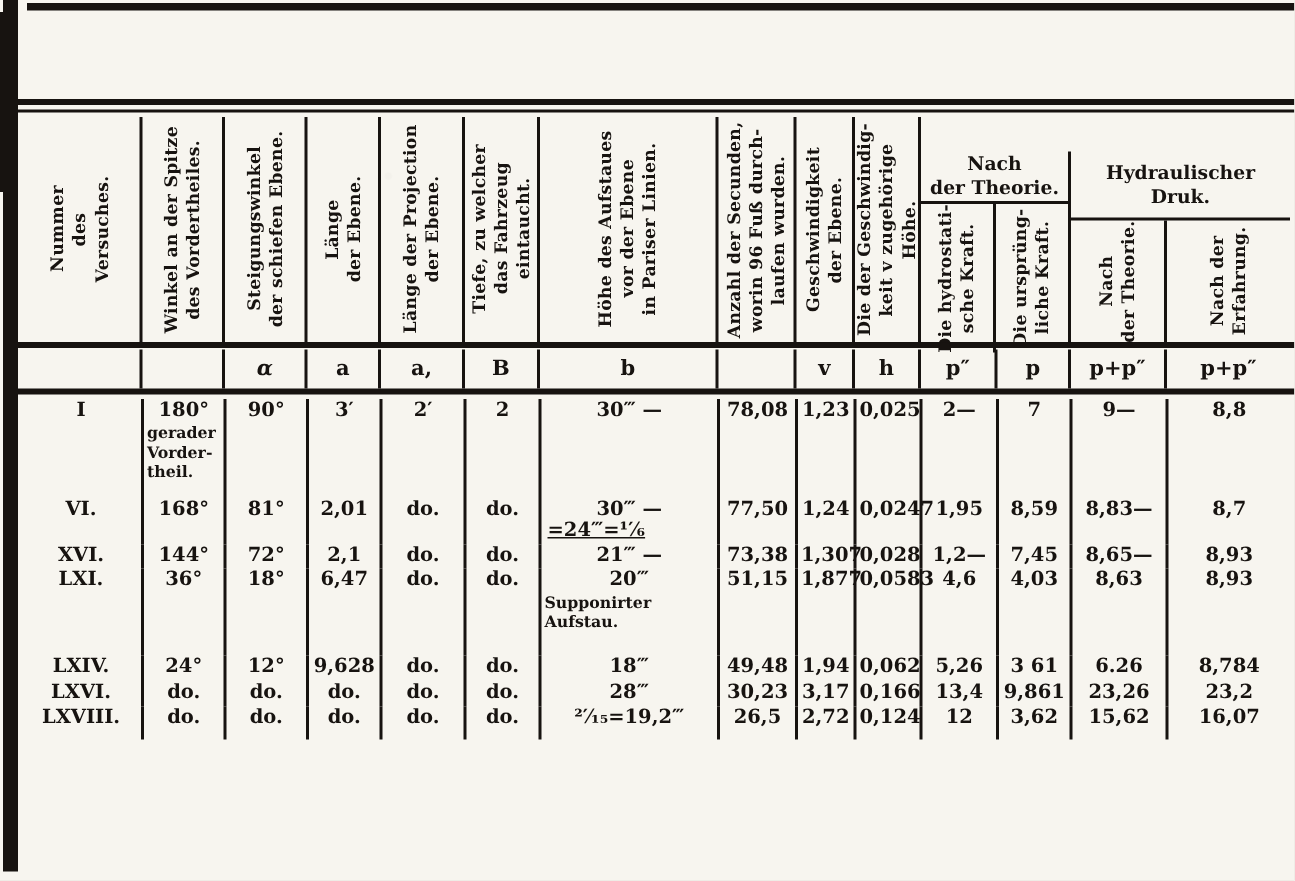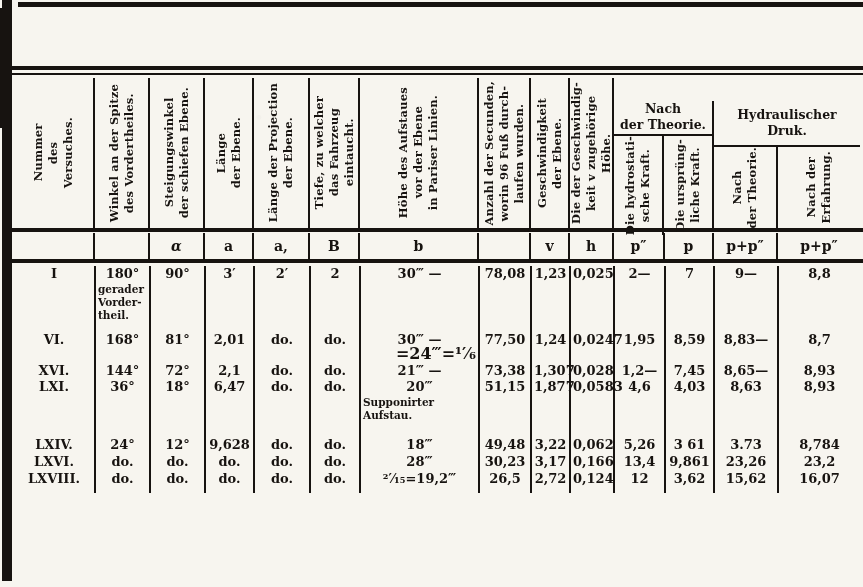--- a/index.html
+++ b/index.html
@@ -49,21 +49,21 @@
   table.data{position:absolute;left:14px;top:266px;width:846px;border-collapse:collapse;table-layout:fixed;}
   table.data td{
     box-sizing:border-box;border-right:2px solid #171310;
     vertical-align:top;text-align:center;padding:0 2px;
     font-size:13px;font-weight:bold;line-height:15px;white-space:pre-line;
   }
   table.data td:last-child{border-right:none;}
   td.cl{text-align:left;padding-left:4px;}
   td.ra{text-align:right;padding-right:10px;}
   .note{font-size:10.5px;line-height:13px;font-weight:bold;text-align:left;white-space:pre-line;padding-top:2px;}
-  .b2{font-size:16px;line-height:14px;text-align:right;padding-left:2px;}
+  .b2{font-size:13px;line-height:14px;text-align:left;padding-left:2px;text-decoration:underline;}
 </style>
 </head>
 <body>
 
 <div class="page">
 
   <div class="bar topline"></div>
   <div class="bar leftbar"></div>
   <div class="bar leftbar2"></div>
 
@@ -254,25 +254,25 @@
     </tr>
     <tr style="height:17px">
       <td class="cl">LXIV.</td>
       <td class="ra">24°</td>
       <td class="ra">12°</td>
       <td>9,628</td>
       <td>do.</td>
       <td>do.</td>
       <td>18‴</td>
       <td>49,48</td>
-      <td>3,22</td>
+      <td>1,94</td>
       <td>0,062</td>
       <td>5,26</td>
       <td>3 61</td>
-      <td>3.73</td>
+      <td>6.26</td>
       <td>8,784</td>
     </tr>
     <tr style="height:17px">
       <td class="cl">LXVI.</td>
       <td class="ra">do.</td>
       <td class="ra">do.</td>
       <td>do.</td>
       <td>do.</td>
       <td>do.</td>
       <td>28‴</td>

